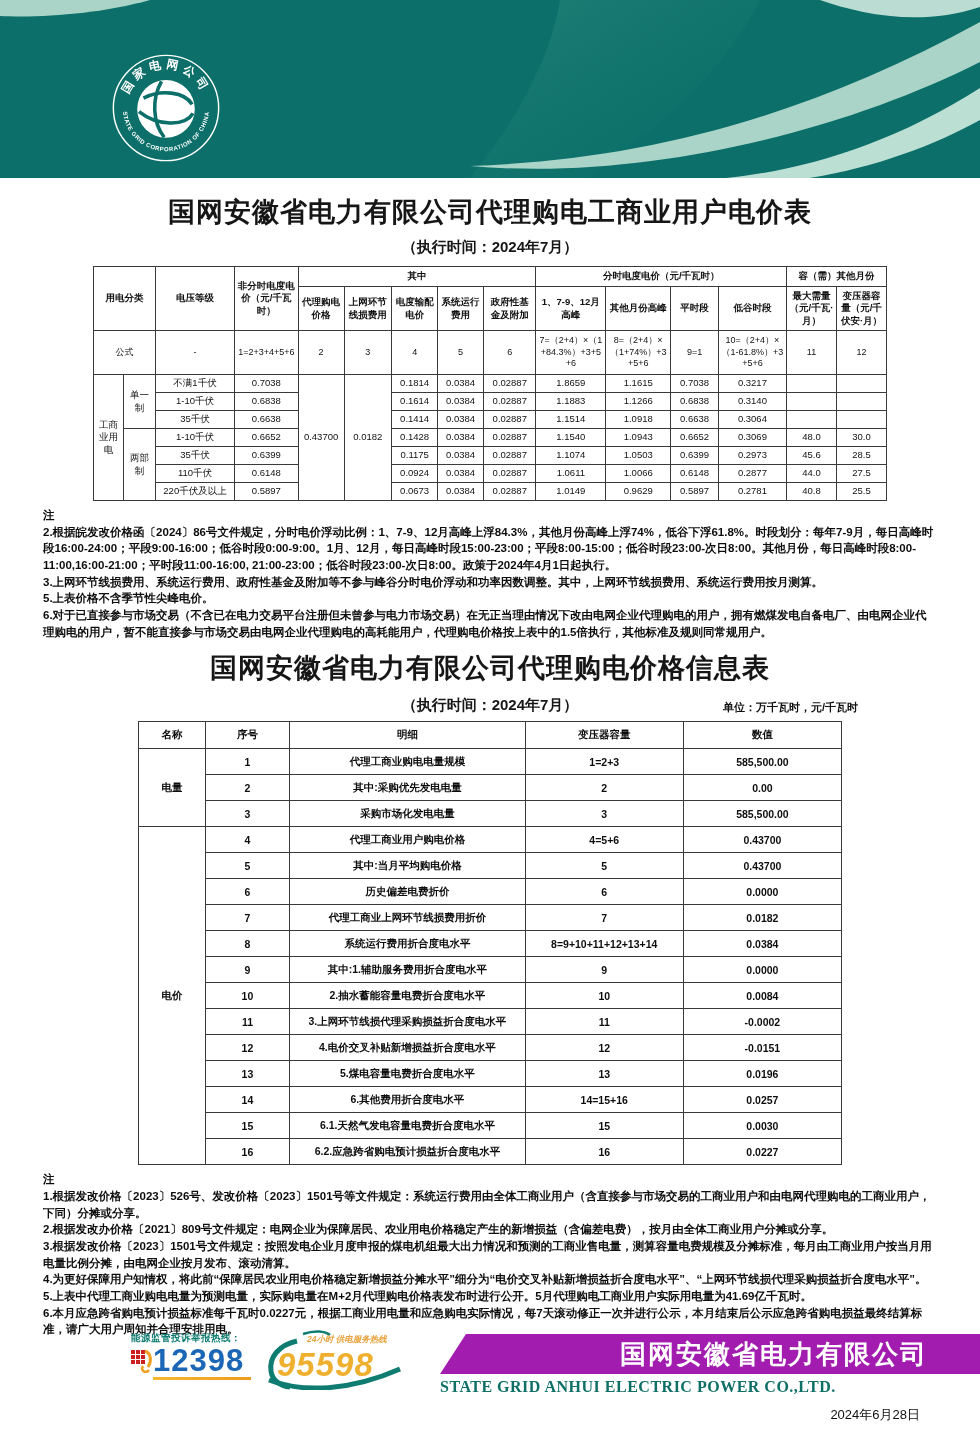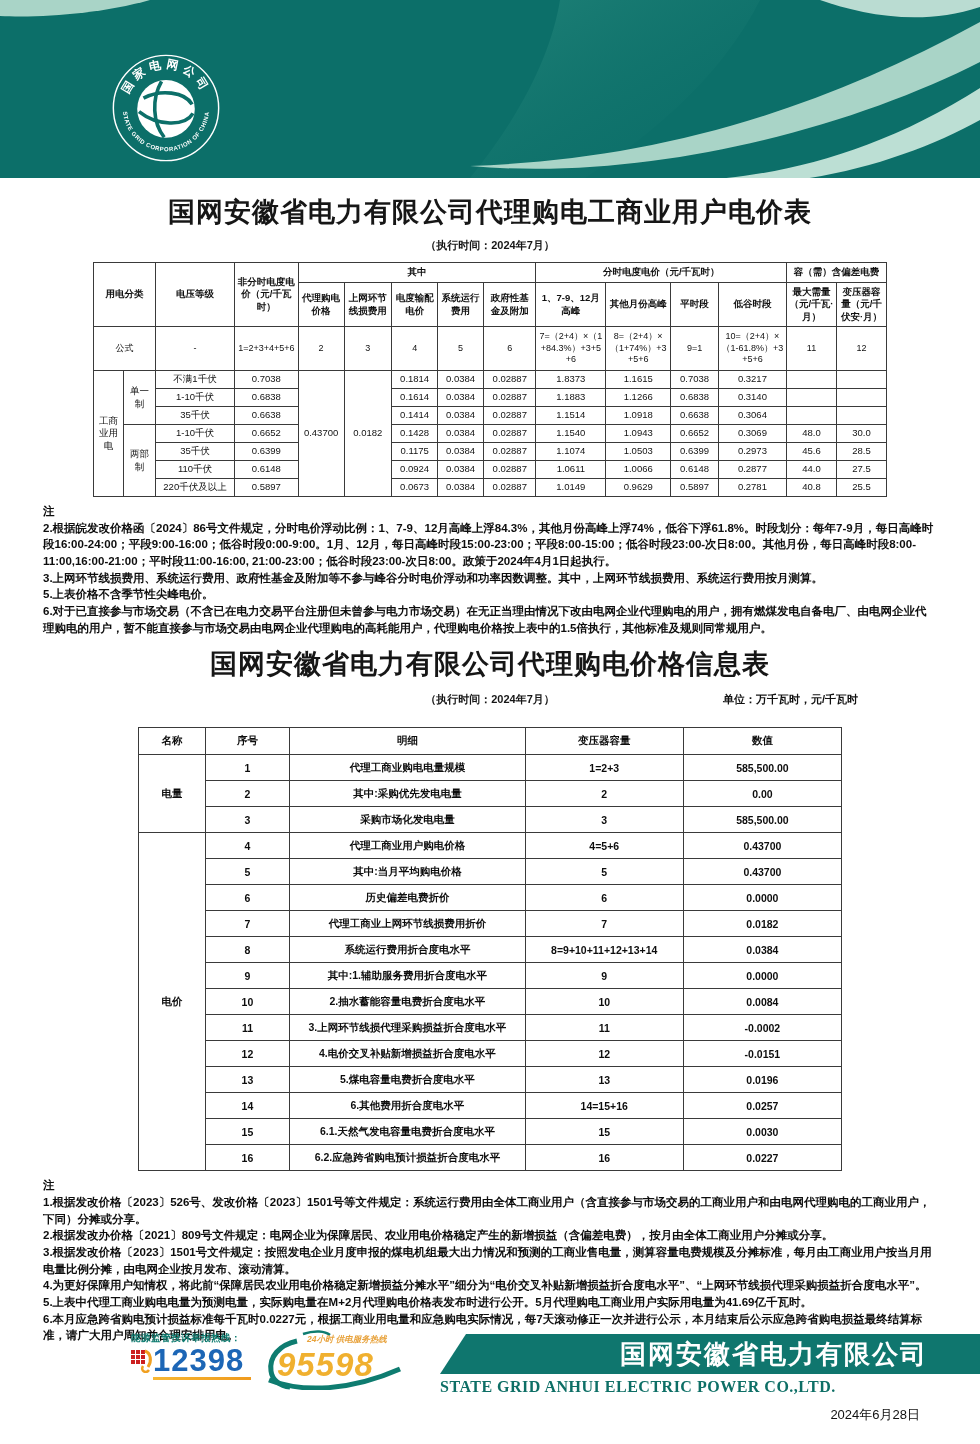--- a/index.html
+++ b/index.html
@@ -10,49 +10,49 @@
   }
   
   .header { position:relative; width:980px; height:178px; background:#0c6f69; overflow:hidden; }
   .hdr-art { position:absolute; left:0; top:0; }
   .logo { position:absolute; left:112px; top:54px; width:108px; height:108px; }
   .brand { position:absolute; left:243px; top:60px; color:#fff; }
   .brand-cn { font-size:44px; font-weight:bold; letter-spacing:6px; line-height:1.05; }
   .brand-en { font-family:"Liberation Serif", serif; font-size:29px; font-weight:bold; letter-spacing:2.5px; margin-top:3px; }
   
   .doc-title { text-align:center; font-size:27px; font-weight:bold; color:#161616; margin:16px 0 0; letter-spacing:1px; }
-  .doc-subtitle { text-align:center; font-size:11px; font-weight:bold; color:#161616; margin:8px 15px 0; }
+  .doc-subtitle { text-align:center; font-size:15px; font-weight:bold; color:#161616; margin:8px 15px 0; }
   .subtitle-line { position:relative; margin:10px 0 0; }
   .unit-note { position:absolute; right:122px; bottom:0; font-size:11px; font-weight:bold;margin-top:10px; }
   
   table { border-collapse:collapse; table-layout:fixed; }
   .price { width:794px; margin:9px auto 0; font-size:9.5px; color:#111; border:1.5px solid #333; }
   .price th, .price td { border:1px solid #3a3a3a; padding:1px 2px; text-align:center; vertical-align:middle; line-height:1.3; word-break:break-all; }
   .price thead th { font-weight:bold; }
   .price thead tr:first-child th { height:20px; }
   .price thead tr:last-child th { height:44px; }
   .price tbody td { height:18px; }
   .price .formula-row td { height:44px; font-size:9px; }
   
   .notes { width:894px; margin:6px auto 0; font-size:11.5px; line-height:1.45; font-weight:bold; color:#0d0d0d; }
   .notes p { margin:0; }
   
-  .info { width:704px; margin:20px auto 0; font-size:10.5px; font-weight:bold; color:#0d0d0d; border:1.5px solid #333; }
+  .info { width:704px; margin:6px auto 0; font-size:10.5px; font-weight:bold; color:#0d0d0d; border:1.5px solid #333; }
   .info th, .info td { border:1px solid #3a3a3a; padding:1px 3px; text-align:center; vertical-align:middle; word-break:break-all; }
   .info thead th { height:27px; font-weight:bold; }
   .info tbody td { height:26px; }
   
   .footer { position:absolute; left:0; top:1326px; width:980px; height:118px; }
   .hotline { position:absolute; left:131px; top:6px; width:140px; }
   .hotline-label { color:#0e7c70; font-size:9.5px; font-weight:bold; letter-spacing:0.5px; }
   .hotline-row { display:flex; align-items:flex-start; margin-top:0; }
   .hotline-number { color:#1c66b6; font-size:31px; font-weight:bold; letter-spacing:1px; line-height:1.0; }
   .hotline-underline { height:3px; width:98px; margin:1px 0 0 22px; background:linear-gradient(90deg,#f7b733,#ef9a1d); }
   .service-logo { position:absolute; left:255px; top:2px; }
-  .banner { position:absolute; left:440px; top:8px; width:540px; height:40px; background:#0f766e;
+  .banner { position:absolute; left:440px; top:8px; width:540px; height:40px; background:#a21caf;
             clip-path:polygon(26px 0, 100% 0, 100% 100%, 0 100%); }
   .banner-text { color:#fff; font-size:26px; font-weight:bold; letter-spacing:2px; line-height:40px; text-align:right; padding-right:52px; }
   .company-en { position:absolute; left:440px; top:52px; width:540px; padding-right:28px;
                 color:#0e6f66; font-family:"Liberation Serif", serif; font-weight:bold; font-size:16px; letter-spacing:0.5px; }
   .footer-date { position:absolute; right:60px; top:80px; font-size:13px; color:#111; }
 </style>
 </head>
 <body>
 
 <div class="header">
@@ -112,21 +112,21 @@
     <col style="width:6.3%">
       <col style="width:6.3%">
   </colgroup>
   <thead>
     <tr>
       <th colspan="2" rowspan="2">用电分类</th>
       <th rowspan="2">电压等级</th>
       <th rowspan="2">非分时电度电价（元/千瓦时）</th>
       <th colspan="5">其中</th>
       <th colspan="4">分时电度电价（元/千瓦时）</th>
-      <th colspan="2">容（需）含偏差电费</th>
+      <th colspan="2">容（需）其他月份</th>
     </tr>
     <tr>
       <th>代理购电价格</th>
       <th>上网环节线损费用</th>
       <th>电度输配电价</th>
       <th>系统运行费用</th>
       <th>政府性基金及附加</th>
       <th>1、7-9、12月高峰</th>
       <th>其他月份高峰</th>
       <th>平时段</th>
@@ -155,21 +155,21 @@
   <tr>
         <td rowspan="7">工商业用电</td>
         <td rowspan="3">单一制</td>
         <td>不满1千伏</td>
         <td>0.7038</td>
         <td rowspan="7">0.43700</td>
         <td rowspan="7">0.0182</td>
         <td>0.1814</td>
         <td>0.0384</td>
         <td>0.02887</td>
-        <td>1.8373</td>
+        <td>1.8659</td>
         <td>1.1615</td>
         <td>0.7038</td>
         <td>0.3217</td>
         <td></td>
         <td></td>
       </tr>
       <tr>
         <td>1-10千伏</td>
         <td>0.6838</td>
         <td>0.1614</td>

